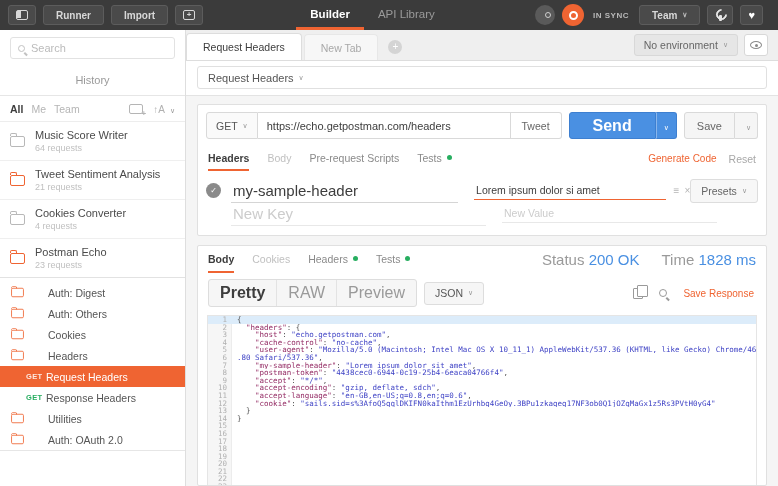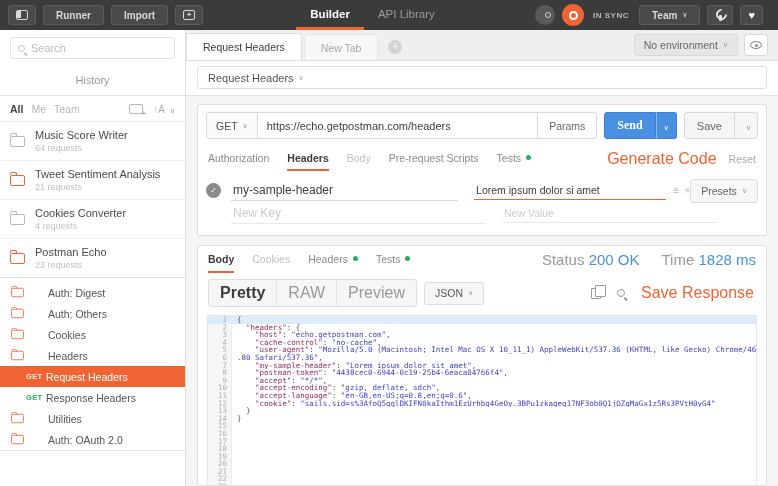--- a/index.html
+++ b/index.html
@@ -84,37 +84,37 @@
   .namebar { height:23px; border:1px solid #e0e0e0; border-radius:3px; display:flex; align-items:center; padding:0 10px; color:#555; font-size:11px; cursor:pointer; background:#fff; }
   .content { flex:1; min-height:0; padding:8px 11px 0; display:flex; flex-direction:column; }
   .card { background:#fff; border:1px solid #e0e0e0; border-radius:2px; }
 
   
   .url-row { display:flex; align-items:center; padding:7px 8px; }
   .method-select { height:27px; background:#fafafa; border:1px solid #d9d9d9; border-radius:3px 0 0 3px; font-family:inherit; font-size:10.5px; color:#555; padding:0 9px; display:flex; align-items:center; cursor:pointer; }
   .url-input { flex:1; height:27px; border:1px solid #d9d9d9; border-left:none; display:flex; align-items:center; padding:0 9px; color:#3d3d3d; font-size:11px; cursor:text; background:#fff; }
   .params-btn { height:27px; background:#fff; border:1px solid #d9d9d9; border-left:none; border-radius:0 3px 3px 0; font-family:inherit; font-size:10.5px; color:#666; padding:0 11px; cursor:pointer; }
   .send-group, .save-group { display:flex; margin-left:7px; }
-  .send-btn { height:27px; background:#4a90e2; border:1px solid #3d7fd0; border-radius:3px 0 0 3px; color:#fff; font-family:Liberation Serif, serif; font-size:12px; font-weight:bold; padding:0 12px; cursor:pointer; }
+  .send-btn { height:27px; background:#4a90e2; border:1px solid #3d7fd0; border-radius:3px 0 0 3px; color:#fff; font-family:Liberation Sans, sans-serif; font-size:16px; font-weight:bold; padding:0 23px; cursor:pointer; }
   .send-caret { height:27px; background:#4a90e2; border:1px solid #3d7fd0; border-left:1px solid rgba(255,255,255,.35); border-radius:0 3px 3px 0; padding:0 7px; cursor:pointer; }
   .send-caret .chev { color:#fff; margin:0; }
   .save-btn { height:27px; background:#f5f5f5; border:1px solid #d9d9d9; border-radius:3px 0 0 3px; color:#666; font-family:inherit; font-size:11px; padding:0 12px; cursor:pointer; }
   .save-caret { height:27px; background:#f5f5f5; border:1px solid #d9d9d9; border-left:none; border-radius:0 3px 3px 0; padding:0 6px; cursor:pointer; }
   .req-tabs { display:flex; align-items:center; padding:0 10px; height:25px; }
   .rtab { margin-right:18px; color:#8a8a8a; font-size:10.5px; height:100%; display:flex; align-items:center; border-bottom:2px solid transparent; cursor:pointer; }
   .rtab.active { color:#3d3d3d; font-weight:bold; border-bottom-color:#ef6432; }
   .rtab.dim { color:#c0c0c0; }
   .dot { width:5px; height:5px; border-radius:50%; background:#27ae60; display:inline-block; margin-left:5px; }
   .req-tabs .spacer { flex:1; }
-  .link-orange { color:#ef6432; font-size:16px; margin-right:12px; cursor:pointer; }
+  .link-orange { color:#ef6432; font-size:10px; margin-right:12px; cursor:pointer; }
   .link-gray { color:#a8a8a8; font-size:10.5px; cursor:pointer; }
   .kv-editor { padding:8px 8px 10px; }
   .kv-row { display:flex; align-items:center; height:23px; }
   .kv-check { width:15px; height:15px; border-radius:50%; background:#8a8a8a; color:#fff; font-size:8px; display:flex; align-items:center; justify-content:center; margin-right:10px; flex:none; cursor:pointer; }
-  .kv-key { width:255px; border-bottom:1px solid #d5d5d5; color:#3d3d3d; font-size:12px; padding:3px 2px; margin-right:16px; cursor:text; }
+  .kv-key { width:255px; border-bottom:1px solid #d5d5d5; color:#3d3d3d; font-size:15px; padding:3px 2px; margin-right:16px; cursor:text; }
   .kv-val { width:215px; border-bottom:1px solid #ef6432; color:#3d3d3d; font-size:10.5px; padding:3px 2px; cursor:text; }
   .kv-icons { color:#b5b5b5; font-size:10px; margin-left:8px; display:flex; gap:5px; }
   .kv-icons span { cursor:pointer; }
   .kv-row .spacer { flex:1; }
   .presets-btn { height:24px; background:#f7f7f7; border:1px solid #ddd; border-radius:3px; color:#666; font-family:inherit; font-size:10.5px; padding:0 10px; display:flex; align-items:center; cursor:pointer; }
   .kv-row.ghost .kv-key, .kv-row.ghost .kv-val { color:#ccc; border-bottom-color:#e8e8e8; }
 
   
   .response { margin-top:9px; flex:1; min-height:0; display:flex; flex-direction:column; }
   .resp-tabs { display:flex; align-items:center; height:27px; padding:0 10px; flex:none; }
@@ -293,34 +293,31 @@
       </div>
 
       <div class="content">
         <section class="card builder">
           <div class="url-row">
             <button class="method-select">
                 <span>GET</span>
                 <span class="chev">∨</span>
               </button>
             <div class="url-input">https://echo.getpostman.com/headers</div>
-            <button class="params-btn">Params</button>
+            <button class="params-btn">Tweet</button>
             <div class="send-group">
               <button class="send-btn">Send</button>
               <button class="send-caret"><span class="chev">∨</span></button>
             </div>
             <div class="save-group">
               <button class="save-btn">Save</button>
               <button class="save-caret"><span class="chev">∨</span></button>
             </div>
           </div>
           <div class="req-tabs">
-            <div class="rtab">
-                <span>Authorization</span>
-              </div>
             <div class="rtab active">
                 <span>Headers</span>
               </div>
             <div class="rtab dim">
                 <span>Body</span>
               </div>
             <div class="rtab">
                 <span>Pre-request Scripts</span>
               </div>
             <div class="rtab">

